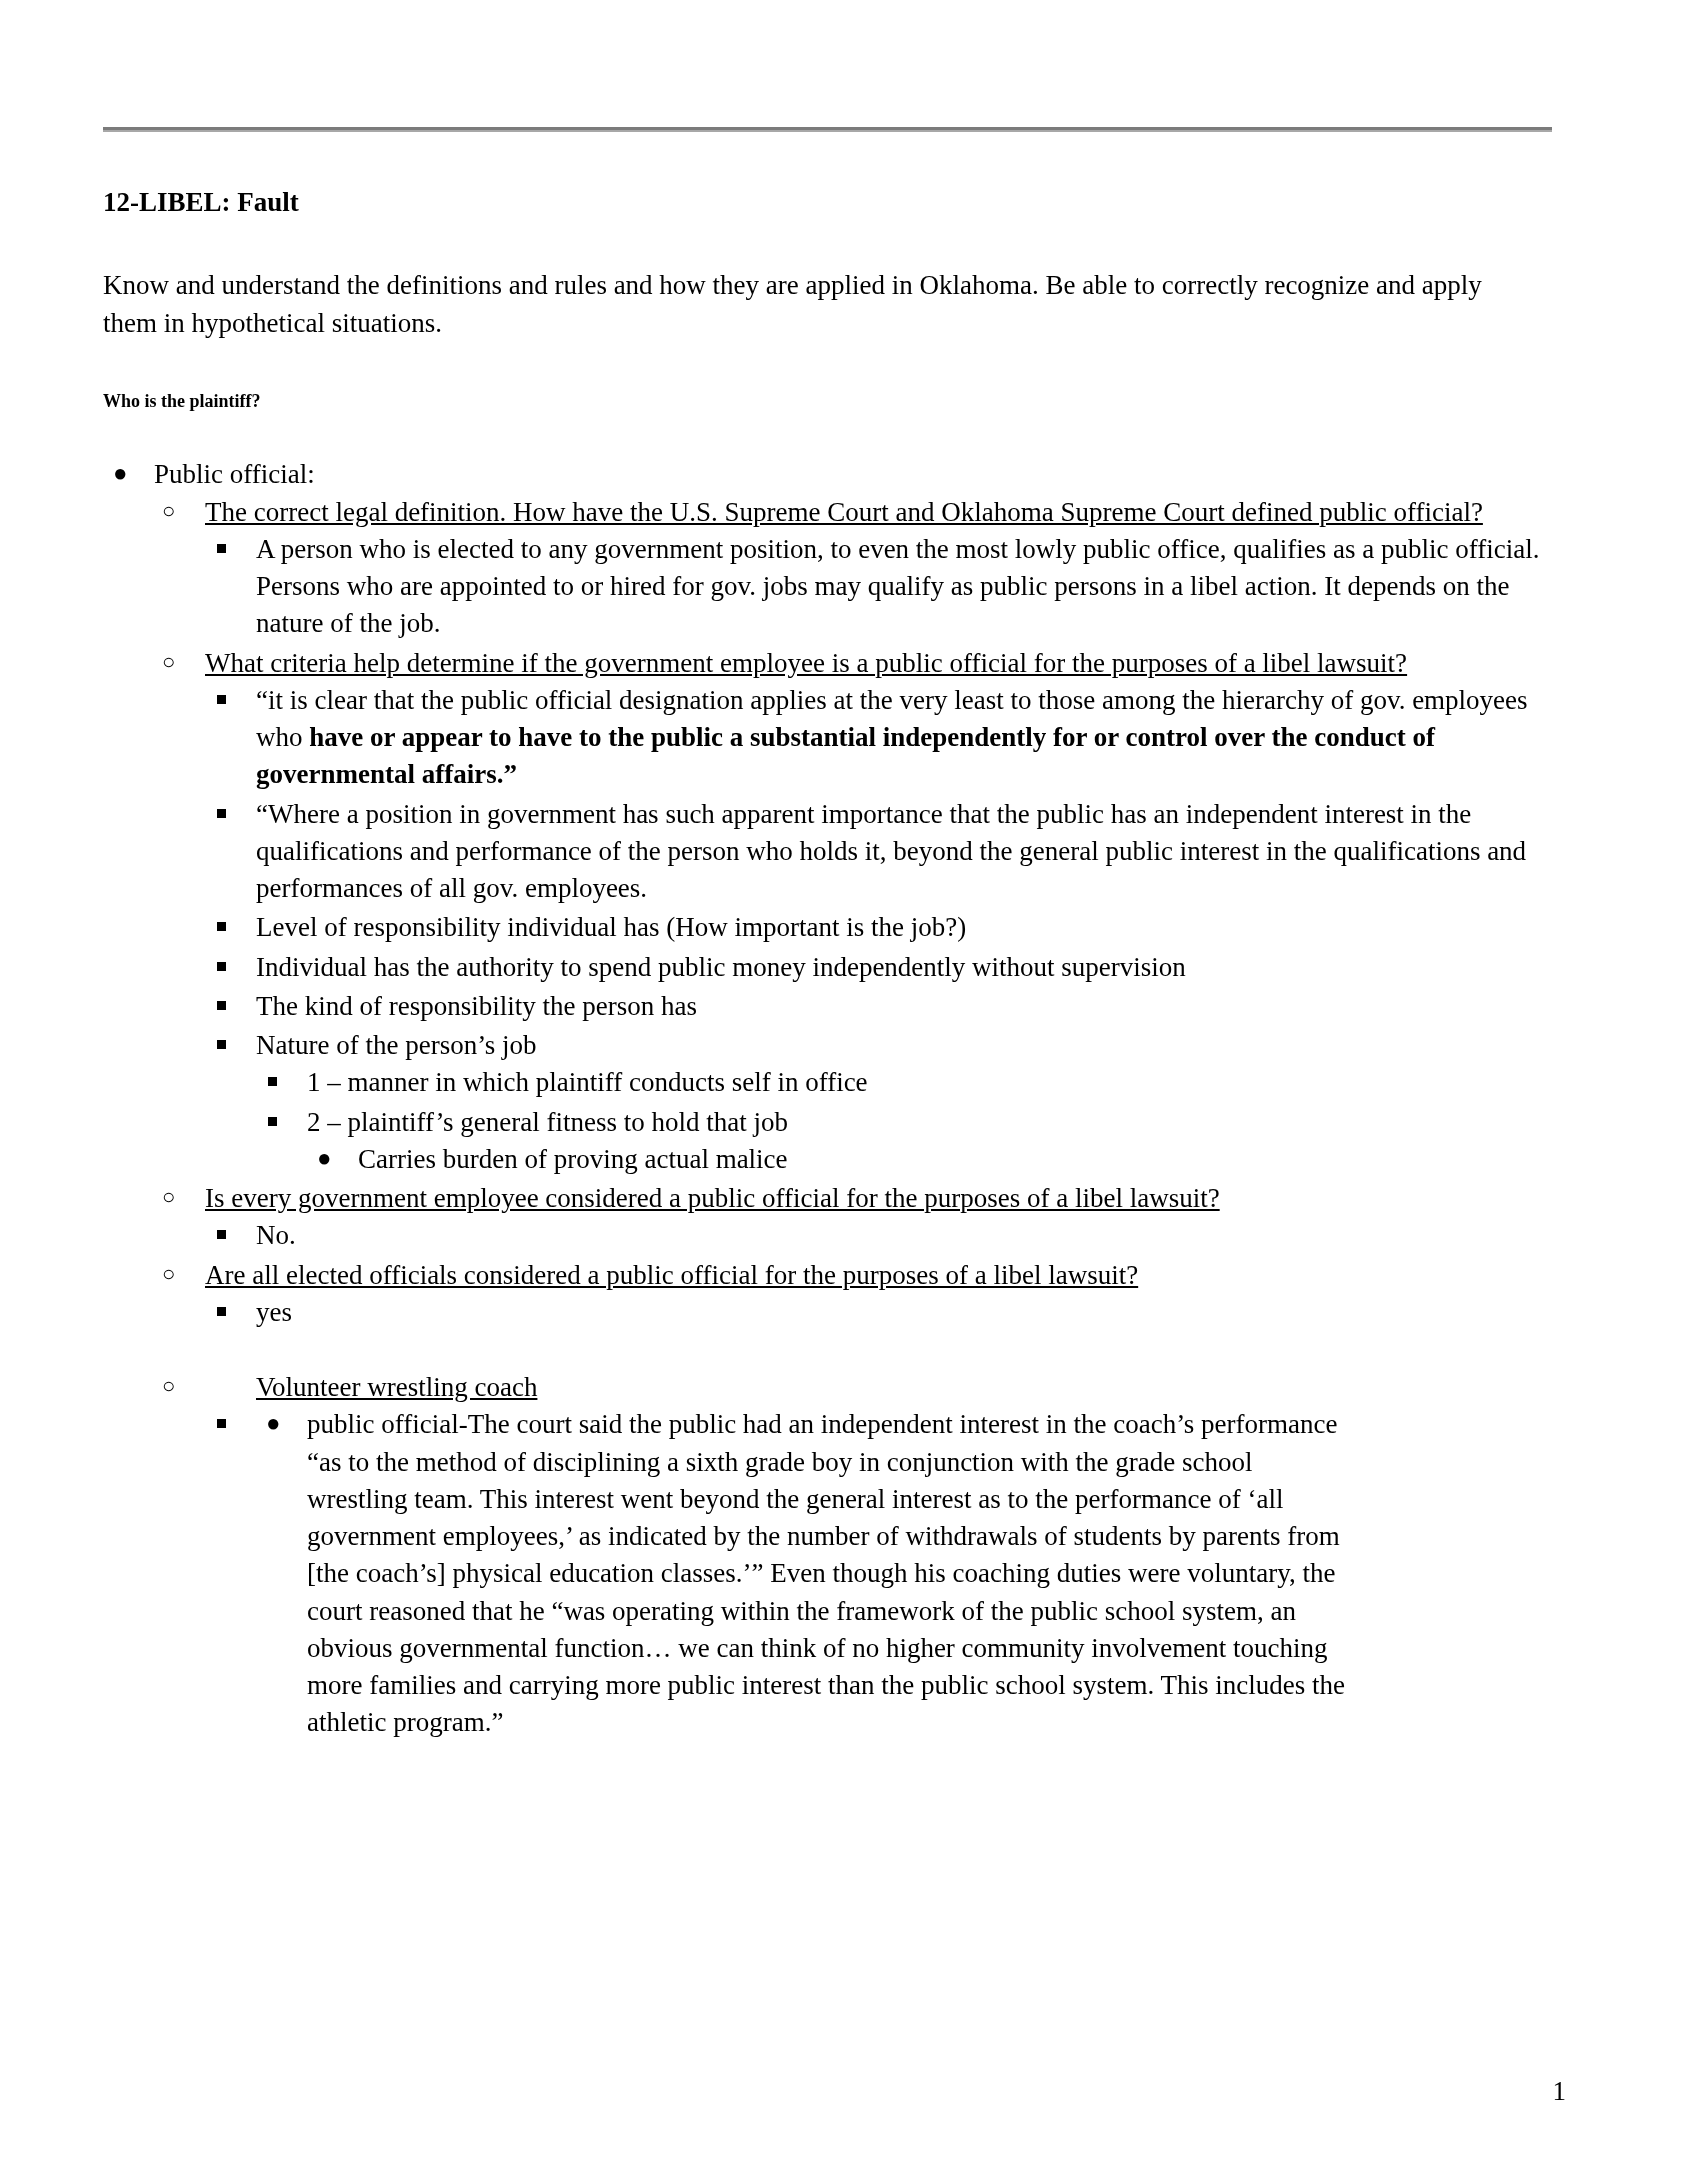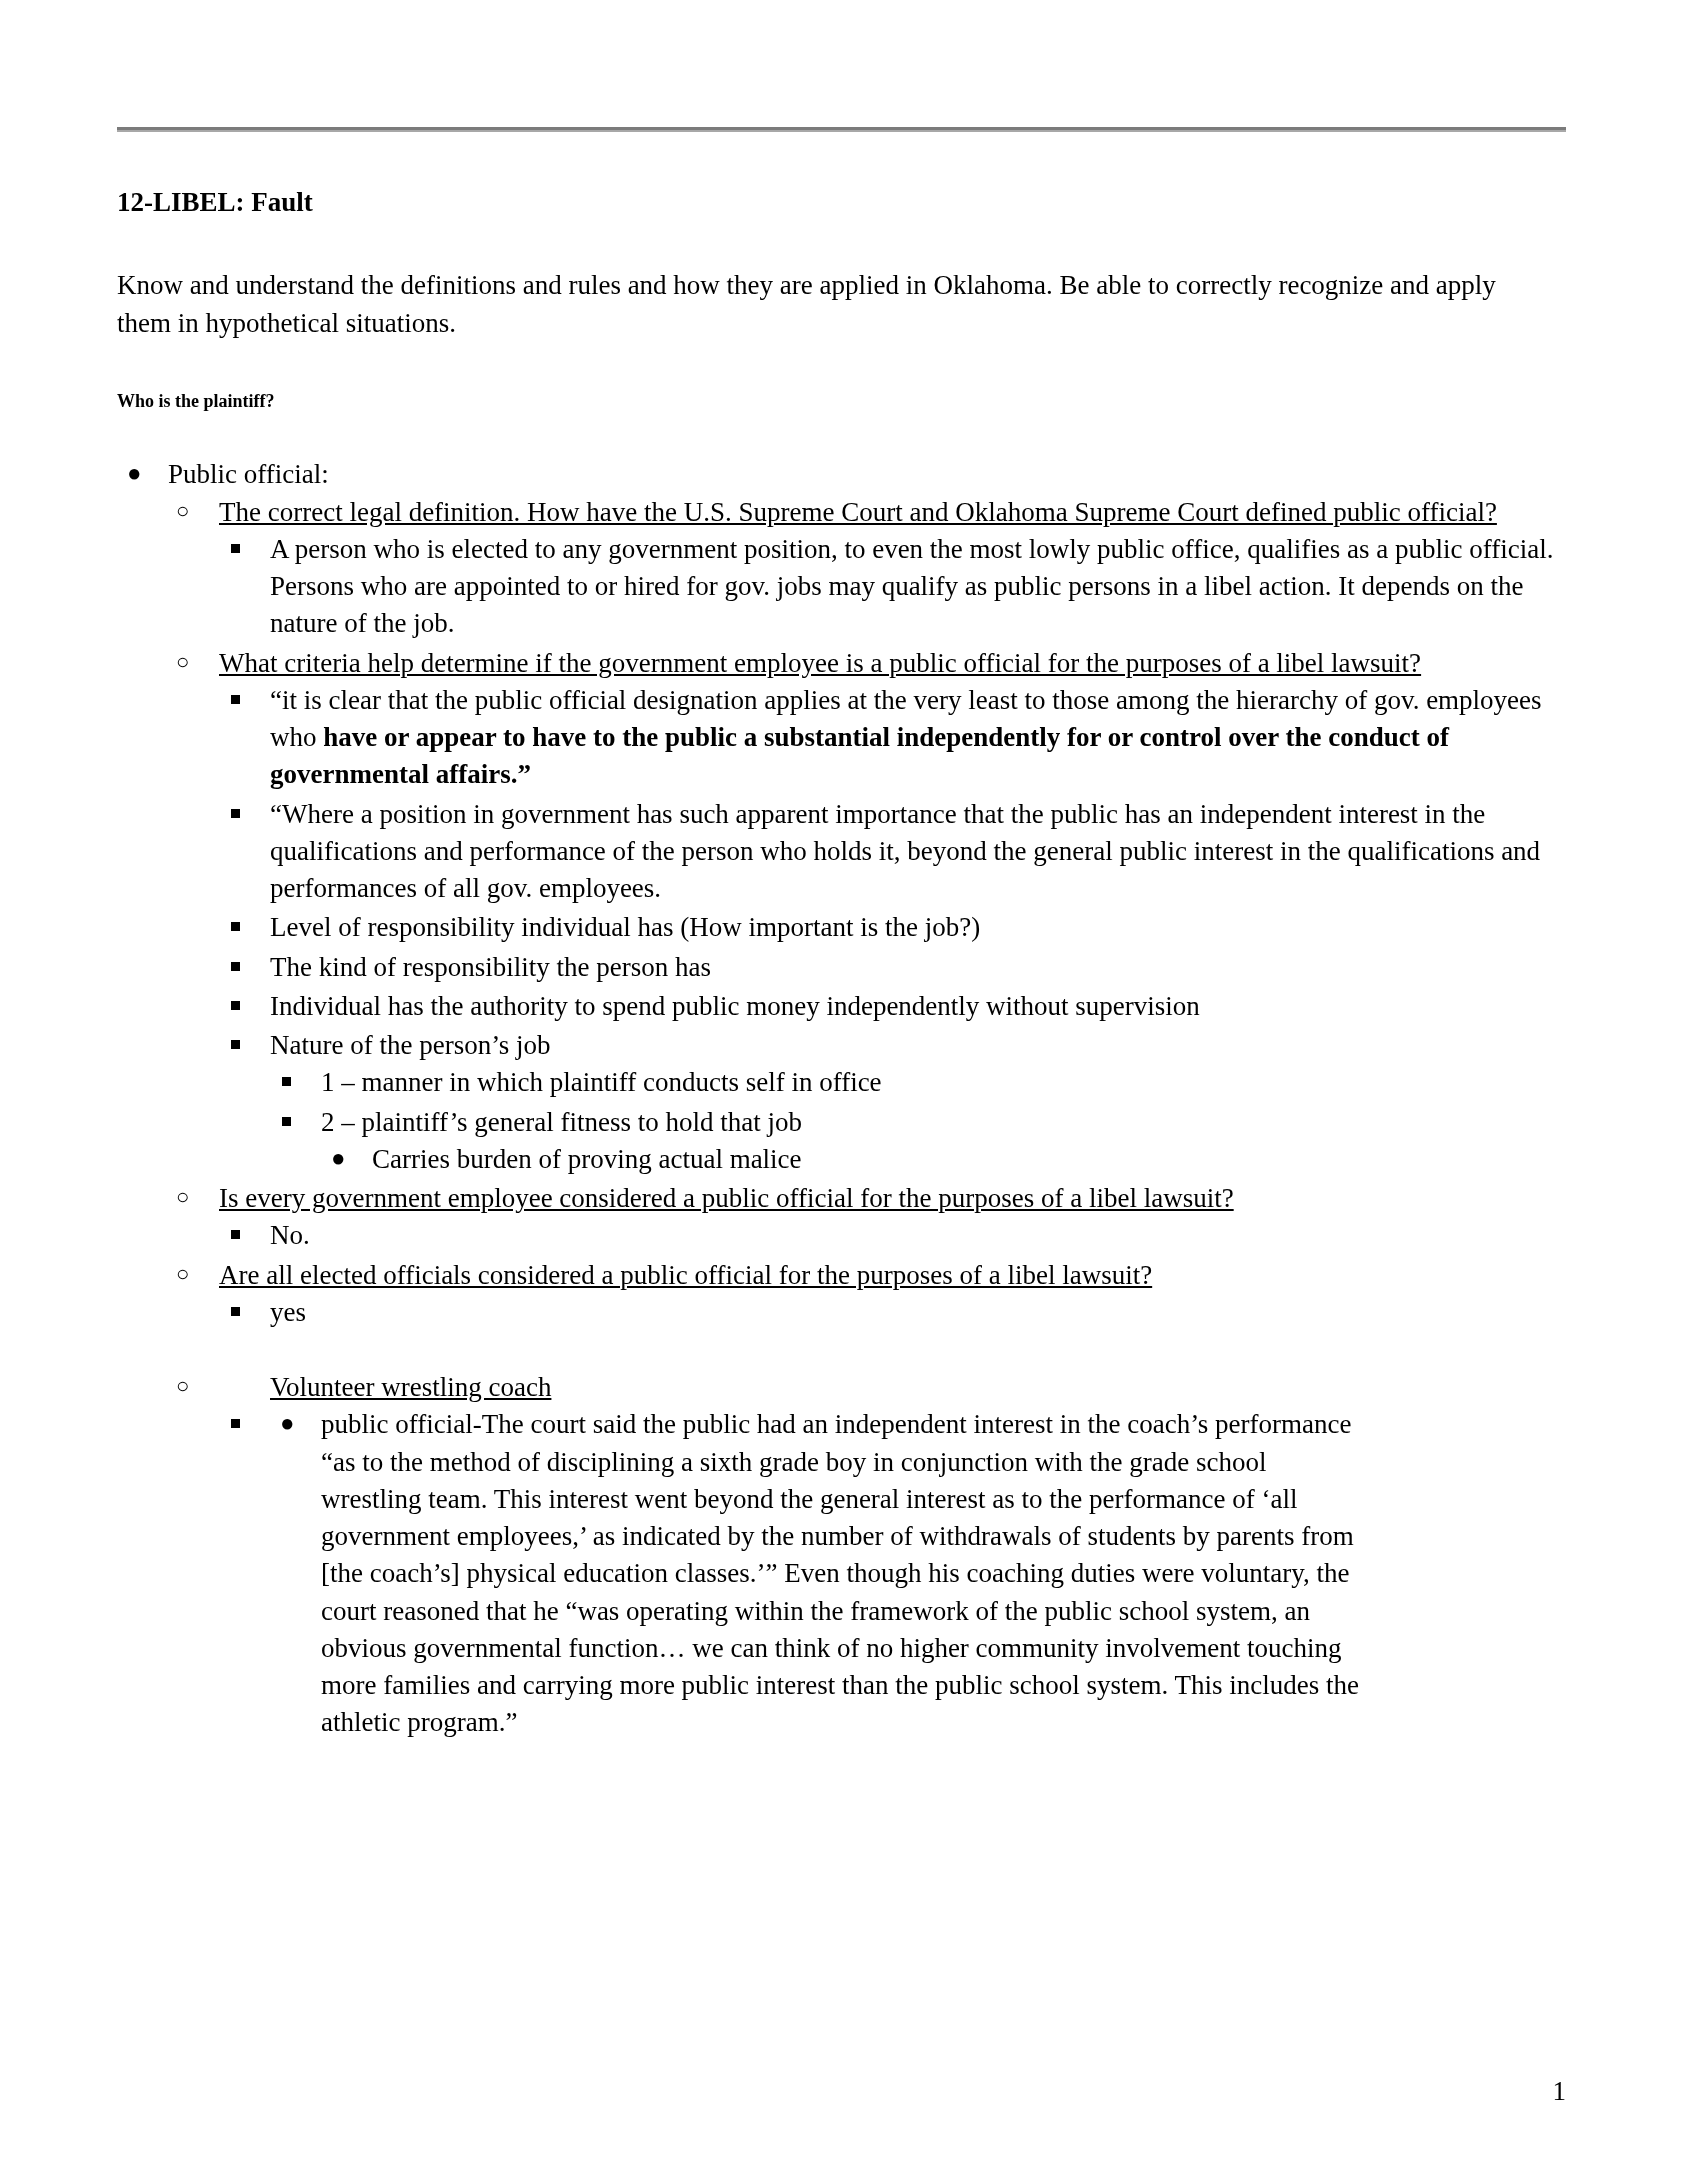--- a/index.html
+++ b/index.html
@@ -15,21 +15,21 @@
   .page {
     position: relative;
     width: 1683px;
     height: 2178px;
     background: #ffffff;
     box-sizing: border-box;
     overflow: hidden;
   }
   .sheet {
     position: absolute;
-    left: 117px;
+    left: 103px;
     top: 0px;
     width: 1449px;
     height: 2178px;
     box-sizing: border-box;
     padding: 127px 0px 0px 0px;
   }
   .header-rule {
     width: 1449px;
     height: 0;
     border-top: 3px solid #7b7b7b;
@@ -193,26 +193,26 @@
                 <span class="txt narrow2">“Where a position in government has such apparent importance that the public has an independent interest in the qualifications and performance of the person who holds it, beyond the general public interest in the qualifications and performances of all gov. employees.</span>
               </li>
 
               <li>
                 <span class="mk"></span>
                 <span class="txt narrow2">Level of responsibility individual has (How important is the job?)</span>
               </li>
 
               <li>
                 <span class="mk"></span>
+                <span class="txt narrow2">Individual has the authority to spend public money independently without supervision</span>
+              </li>
+
+              <li>
+                <span class="mk"></span>
                 <span class="txt narrow2">The kind of responsibility the person has</span>
-              </li>
-
-              <li>
-                <span class="mk"></span>
-                <span class="txt narrow2">Individual has the authority to spend public money independently without supervision</span>
               </li>
 
               <li>
                 <span class="mk"></span>
                 <span class="txt narrow2">Nature of the person’s job</span>
 
                 <ul class="lvl l4">
                   <li>
                     <span class="mk"></span>
                     <span class="txt narrow3">1 – manner in which plaintiff conducts self in office</span>

